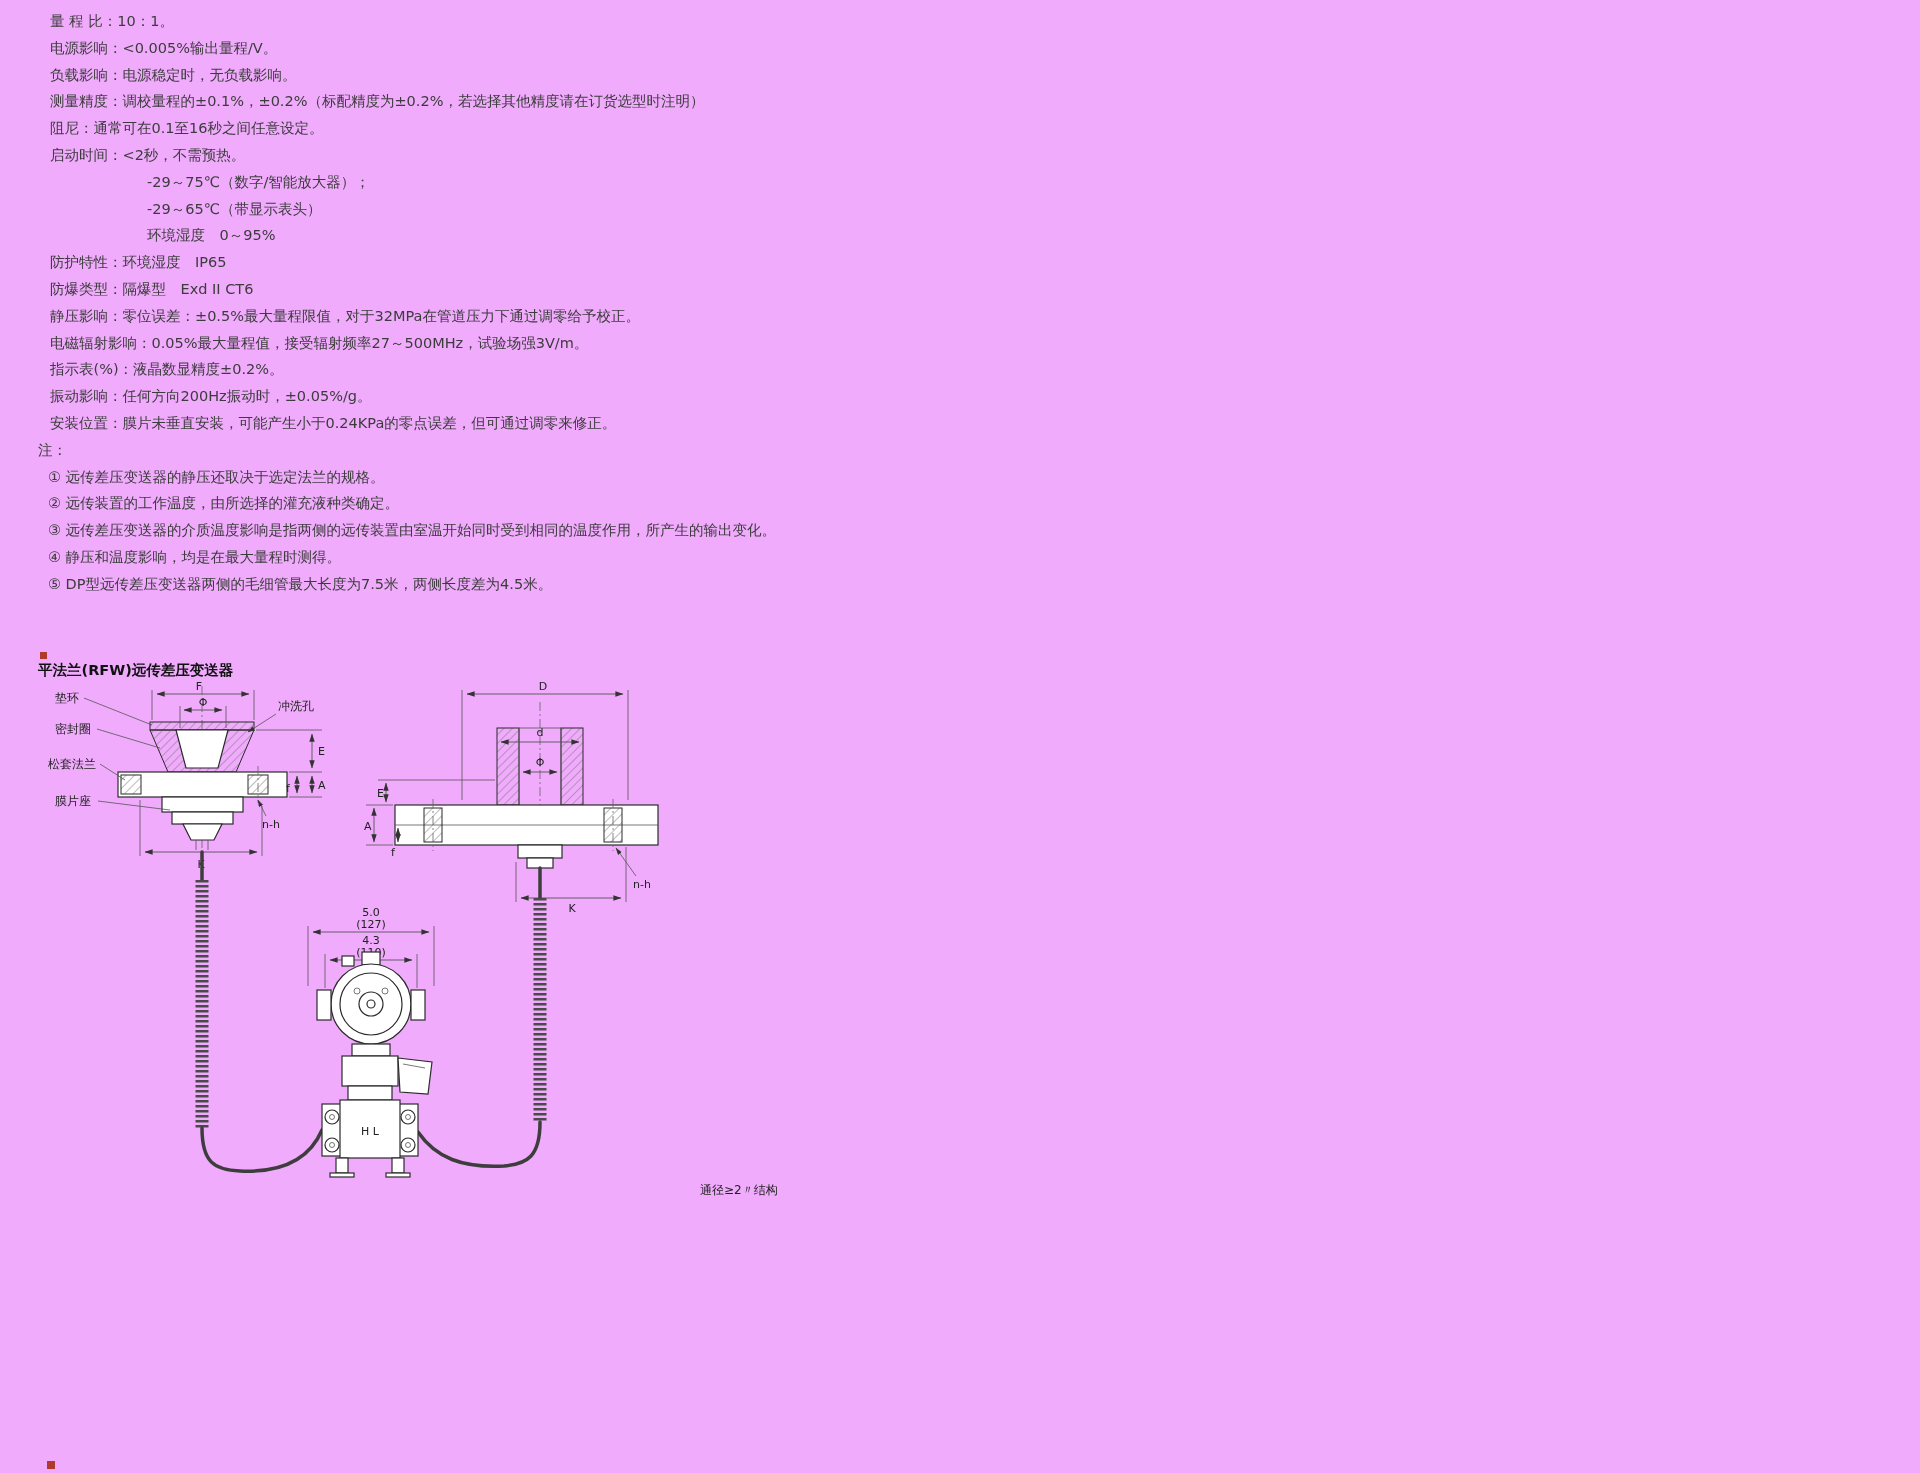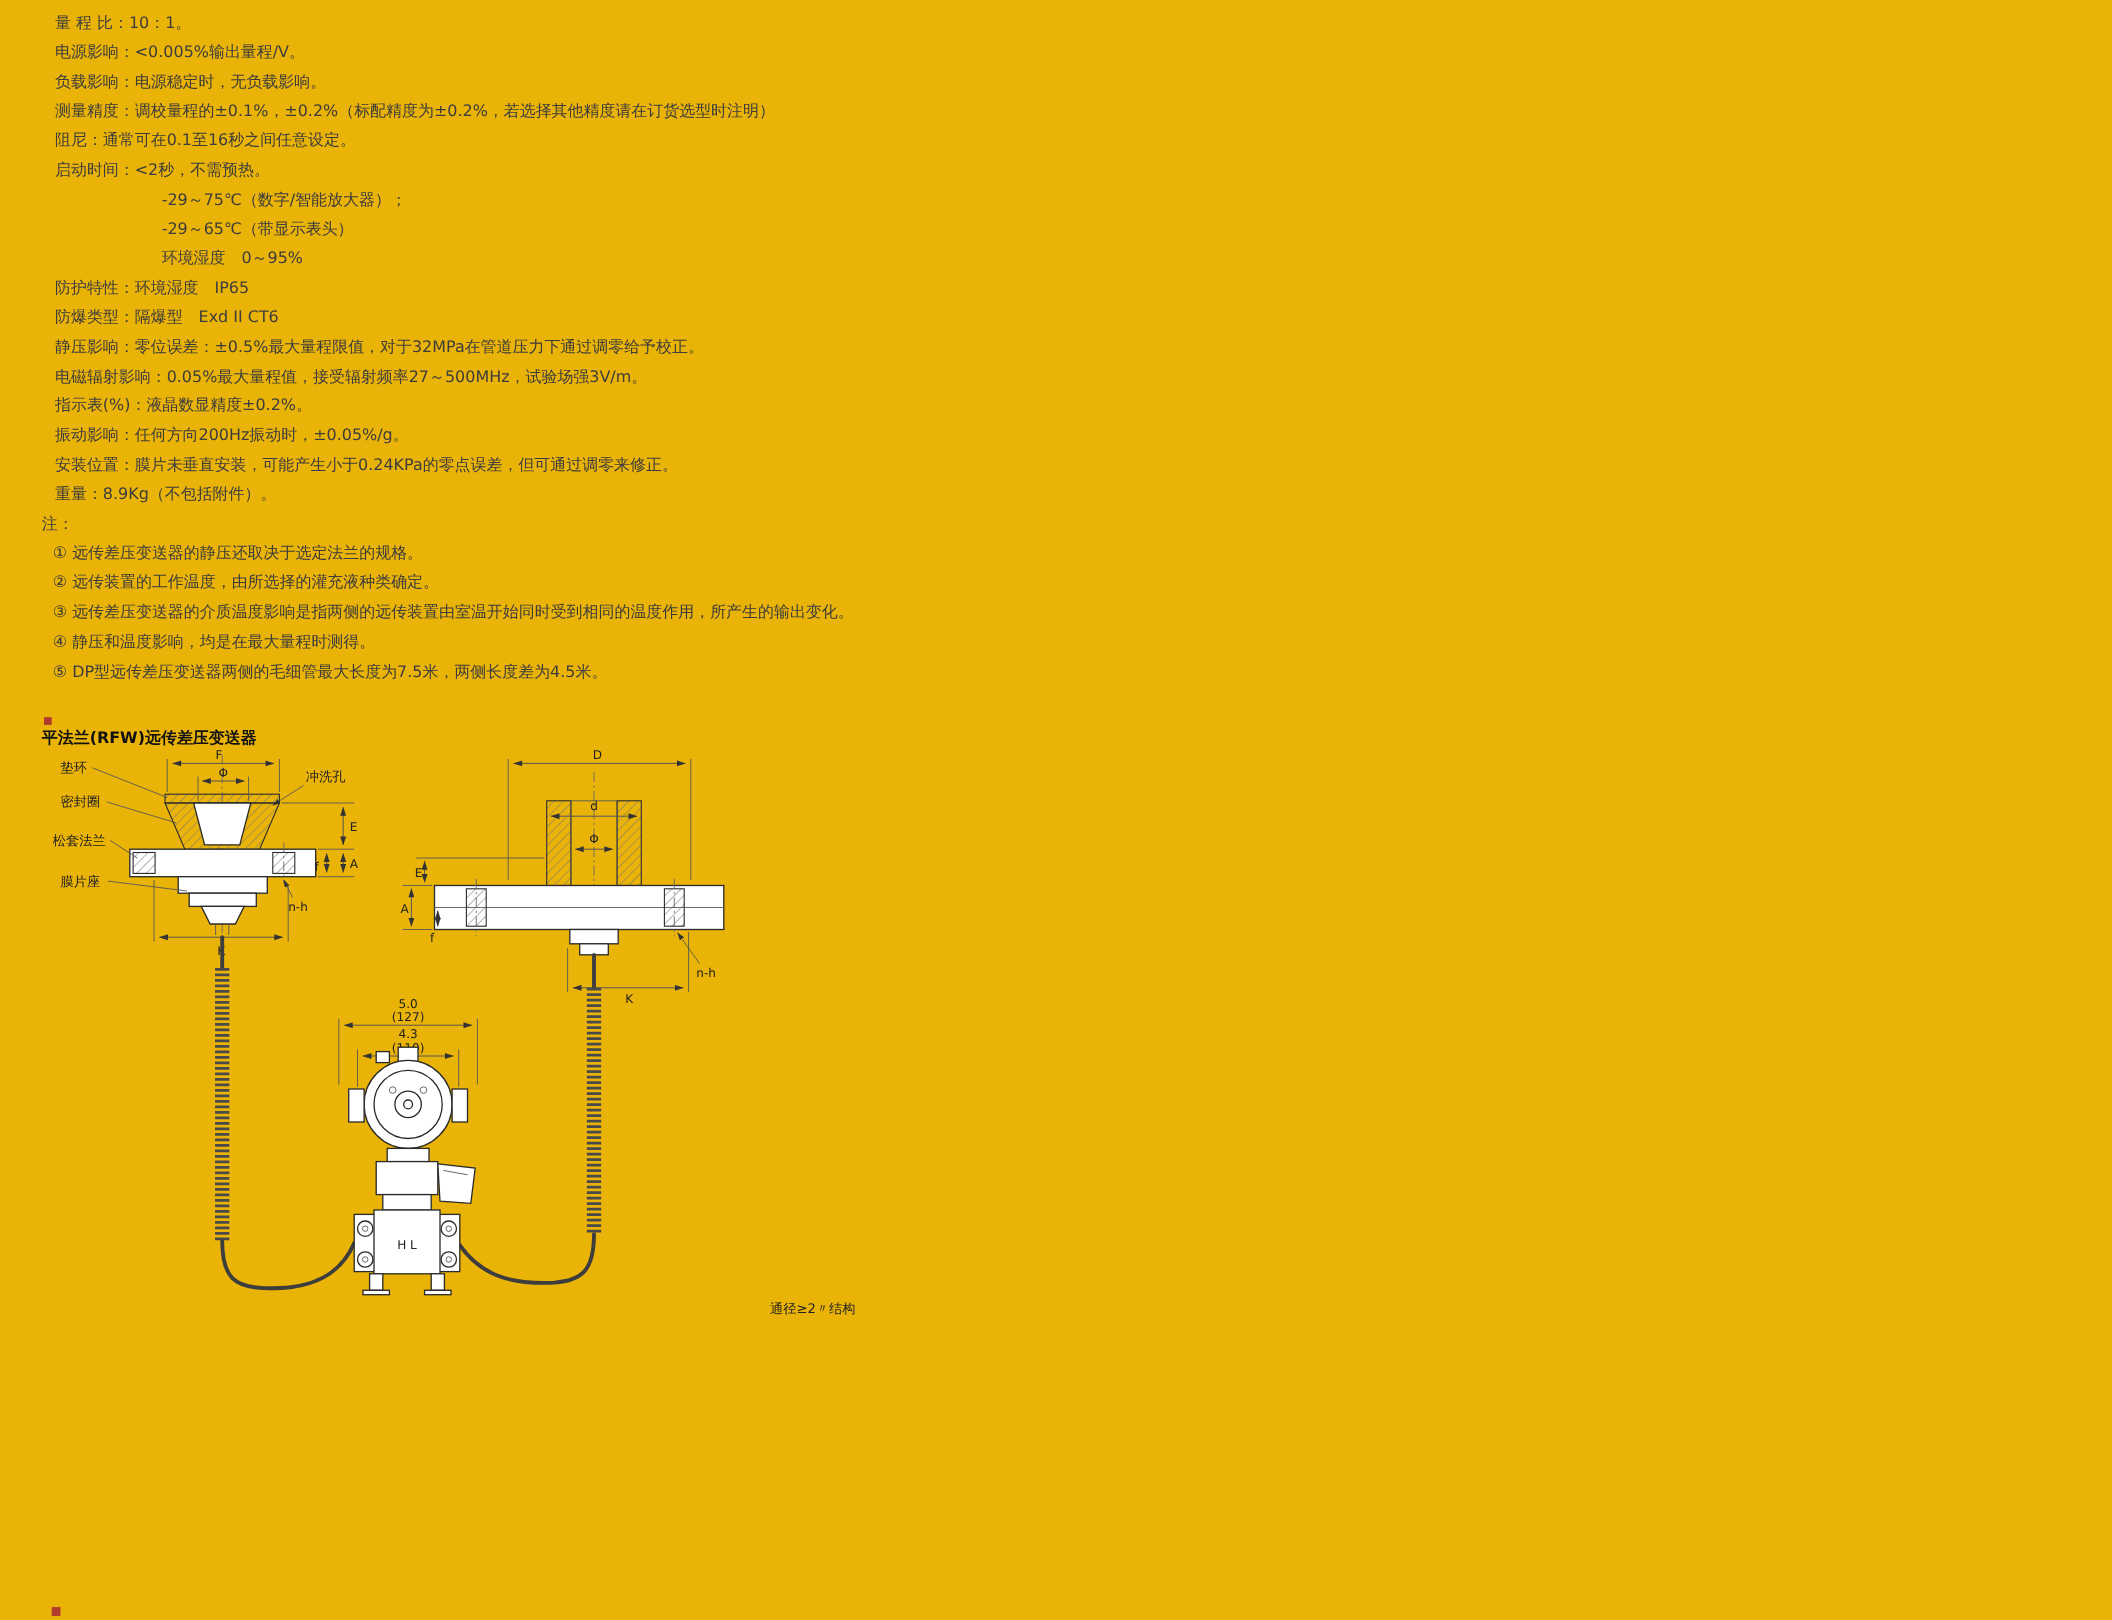--- a/index.html
+++ b/index.html
@@ -1,20 +1,20 @@
 <!DOCTYPE html>
 <html><head>
 <meta charset="utf-8">
 <style>
   html, body { margin: 0; padding: 0; }
   body {
     width: 1920px; height: 1473px; background: #ffffff;
     font-family: "DejaVu Sans", "Liberation Sans", sans-serif;
   }
-  .page { position: relative; width: 1920px; height: 1473px; background: #eab308; overflow: hidden; }
+  .page { position: relative; width: 1920px; height: 1473px; background: #f0abfc; overflow: hidden; }
 
   .text-block { position: absolute; left: 0; top: 8px; width: 1400px; color: #3c3c3c; font-size: 14.5px; }
   .line { line-height: 26.8px; white-space: nowrap; padding-left: 50px; }
   .line.indent { padding-left: 115px; margin-left: 32px; }
   .line.note-label { padding-left: 38px; }
   .line.note-item { padding-left: 48px; }
 
   .red-marker { position: absolute; width: 7px; height: 7px; background: #b03a2e; }
   .red-marker.top { left: 40px; top: 652px; }
   .red-marker.bottom { left: 47px; top: 1461px; width: 8px; height: 8px; }
@@ -48,21 +48,20 @@
       <div class="line indent">-29～75℃（数字/智能放大器）；</div>
       <div class="line indent">-29～65℃（带显示表头）</div>
       <div class="line indent">环境湿度　0～95%</div>
       <div class="line">防护特性：环境湿度　IP65</div>
       <div class="line">防爆类型：隔爆型　Exd II CT6</div>
       <div class="line">静压影响：零位误差：±0.5%最大量程限值，对于32MPa在管道压力下通过调零给予校正。</div>
       <div class="line">电磁辐射影响：0.05%最大量程值，接受辐射频率27～500MHz，试验场强3V/m。</div>
       <div class="line">指示表(%)：液晶数显精度±0.2%。</div>
       <div class="line">振动影响：任何方向200Hz振动时，±0.05%/g。</div>
       <div class="line">安装位置：膜片未垂直安装，可能产生小于0.24KPa的零点误差，但可通过调零来修正。</div>
-      <div class="line">重量：8.9Kg（不包括附件）。</div>
       <div class="line note-label">注：</div>
       <div class="line note-item">① 远传差压变送器的静压还取决于选定法兰的规格。</div>
       <div class="line note-item">② 远传装置的工作温度，由所选择的灌充液种类确定。</div>
       <div class="line note-item">③ 远传差压变送器的介质温度影响是指两侧的远传装置由室温开始同时受到相同的温度作用，所产生的输出变化。</div>
       <div class="line note-item">④ 静压和温度影响，均是在最大量程时测得。</div>
       <div class="line note-item">⑤ DP型远传差压变送器两侧的毛细管最大长度为7.5米，两侧长度差为4.5米。</div>
     </div>
 
   <div class="red-marker top"></div>
   <div class="section-heading">平法兰(RFW)远传差压变送器</div>

